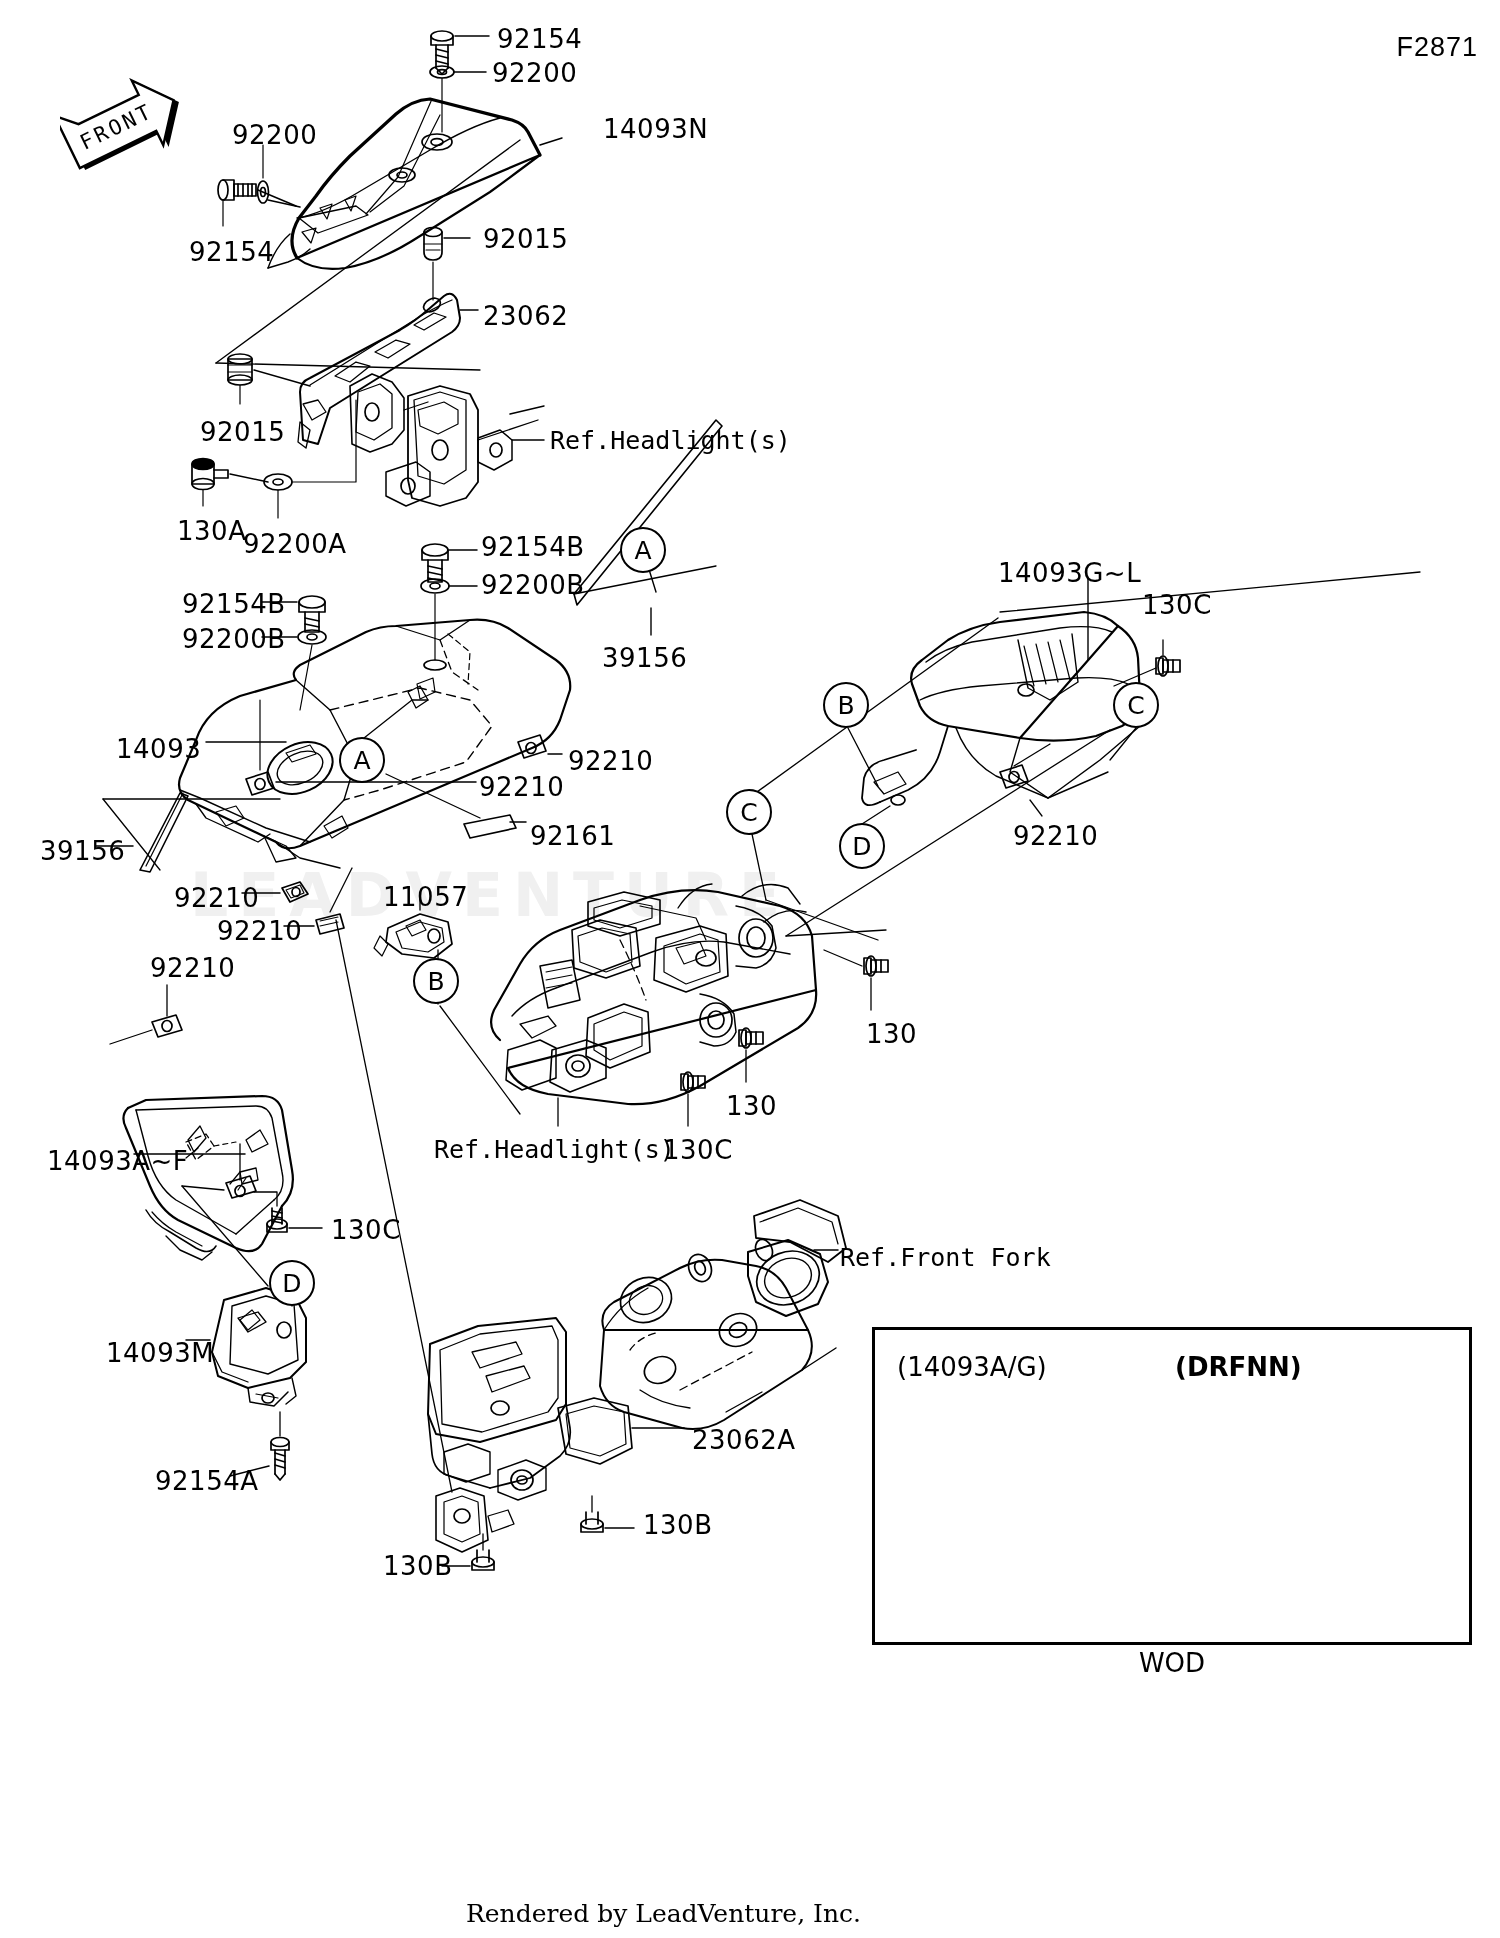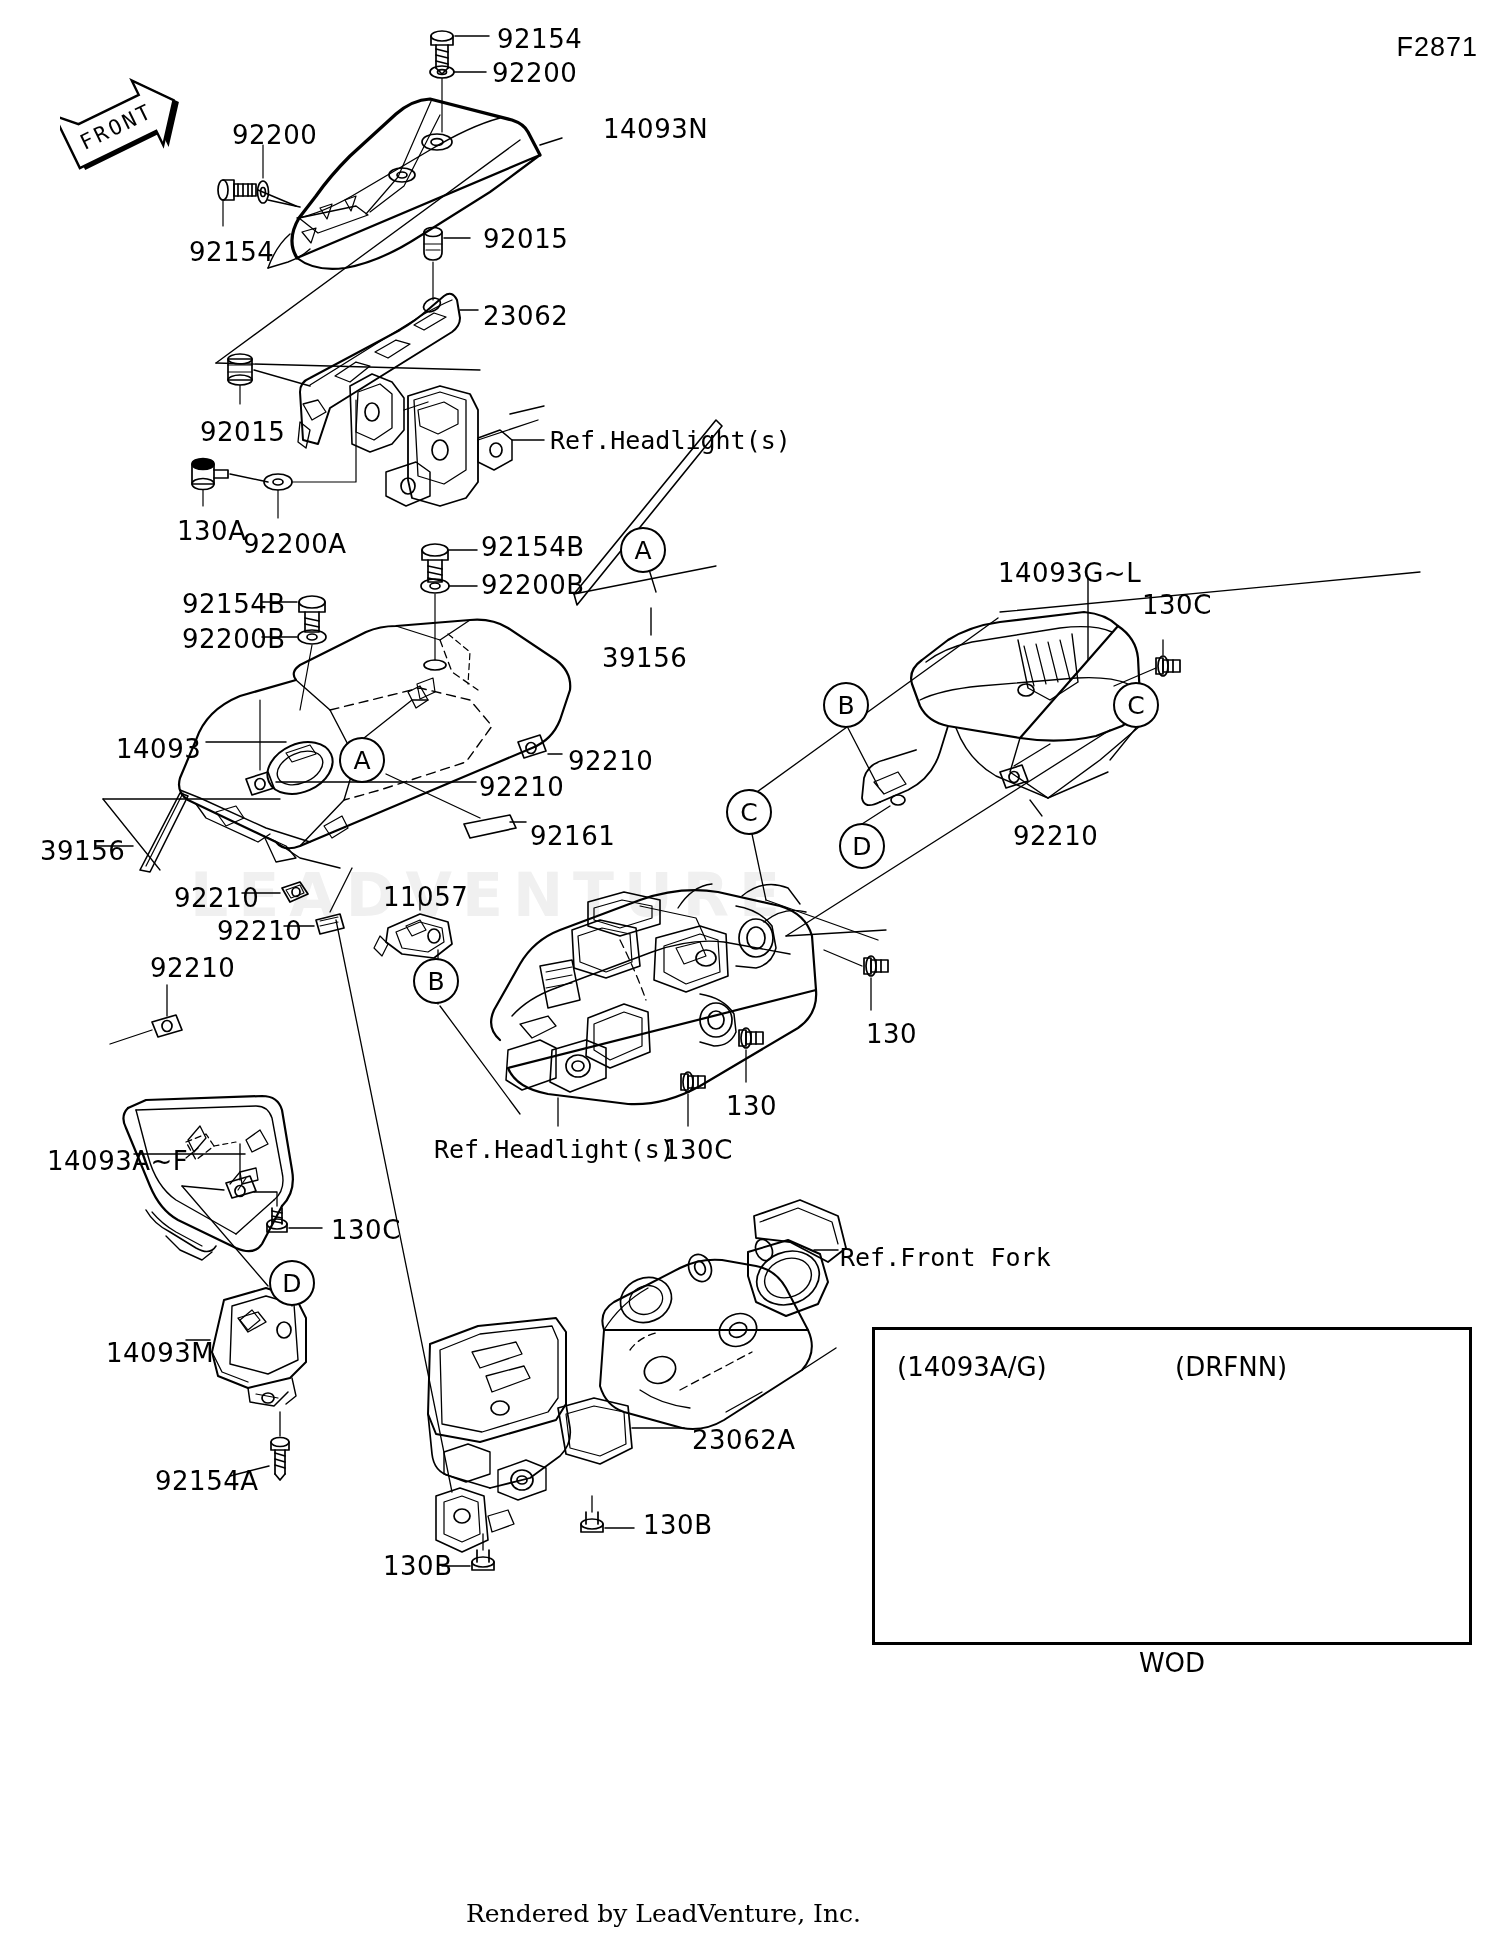--- a/index.html
+++ b/index.html
@@ -635,19 +635,19 @@
   <div class="lbl" style="left:331px;top:1217px;">130C</div>
   <div class="lbl mono" style="left:840px;top:1245px;">Ref.Front Fork</div>
   <div class="lbl" style="left:106px;top:1340px;">14093M</div>
   <div class="lbl" style="left:692px;top:1427px;">23062A</div>
   <div class="lbl" style="left:155px;top:1468px;">92154A</div>
   <div class="lbl" style="left:643px;top:1512px;">130B</div>
   <div class="lbl" style="left:383px;top:1553px;">130B</div>
 
   <div class="inset">
     <div class="it" style="left:22px;top:22px;">(14093A/G)</div>
-    <div class="it" style="left:300px;top:22px;">(DRFNN)</div>
+    <div class="it" style="left:300px;top:22px;font-weight:bold;">(DRFNN)</div>
   </div>
   <div class="insetcap">WOD</div>
 
   <div class="credit">Rendered by LeadVenture, Inc.</div>
 
 </div>
 
 </body></html>

